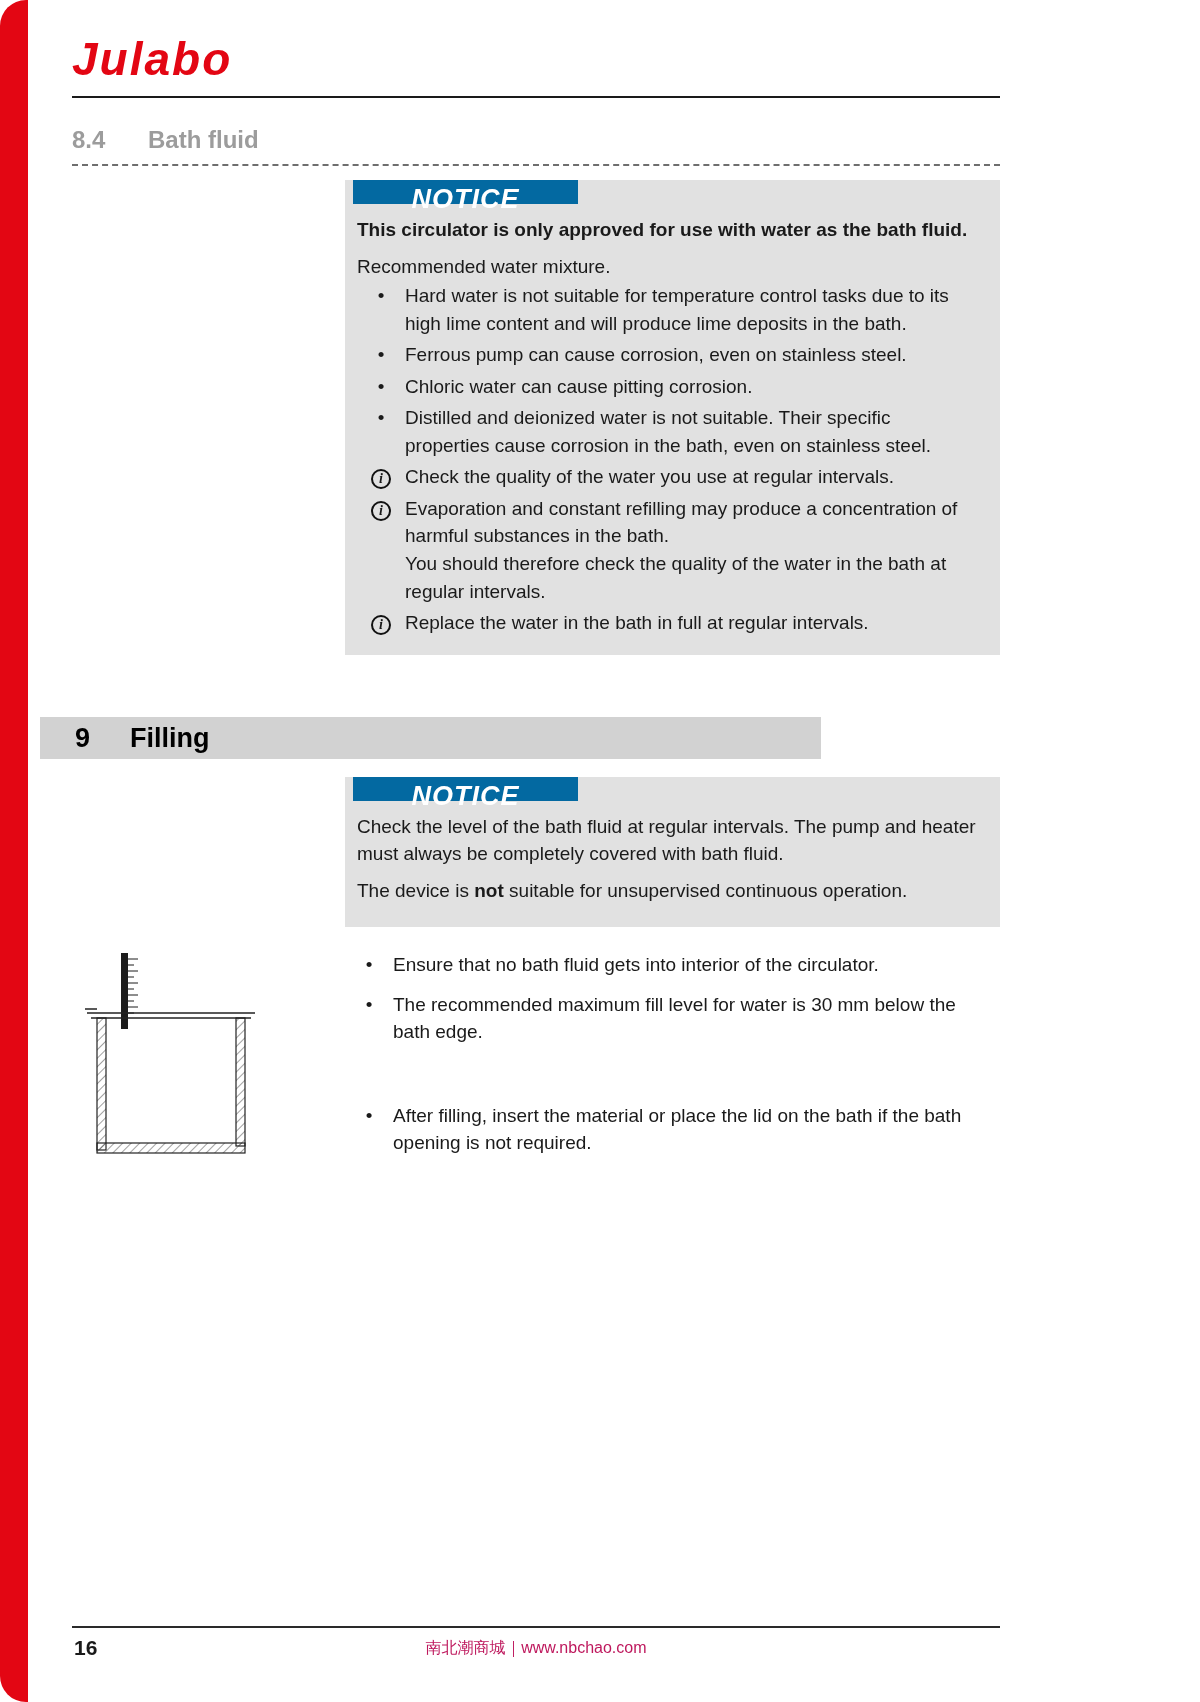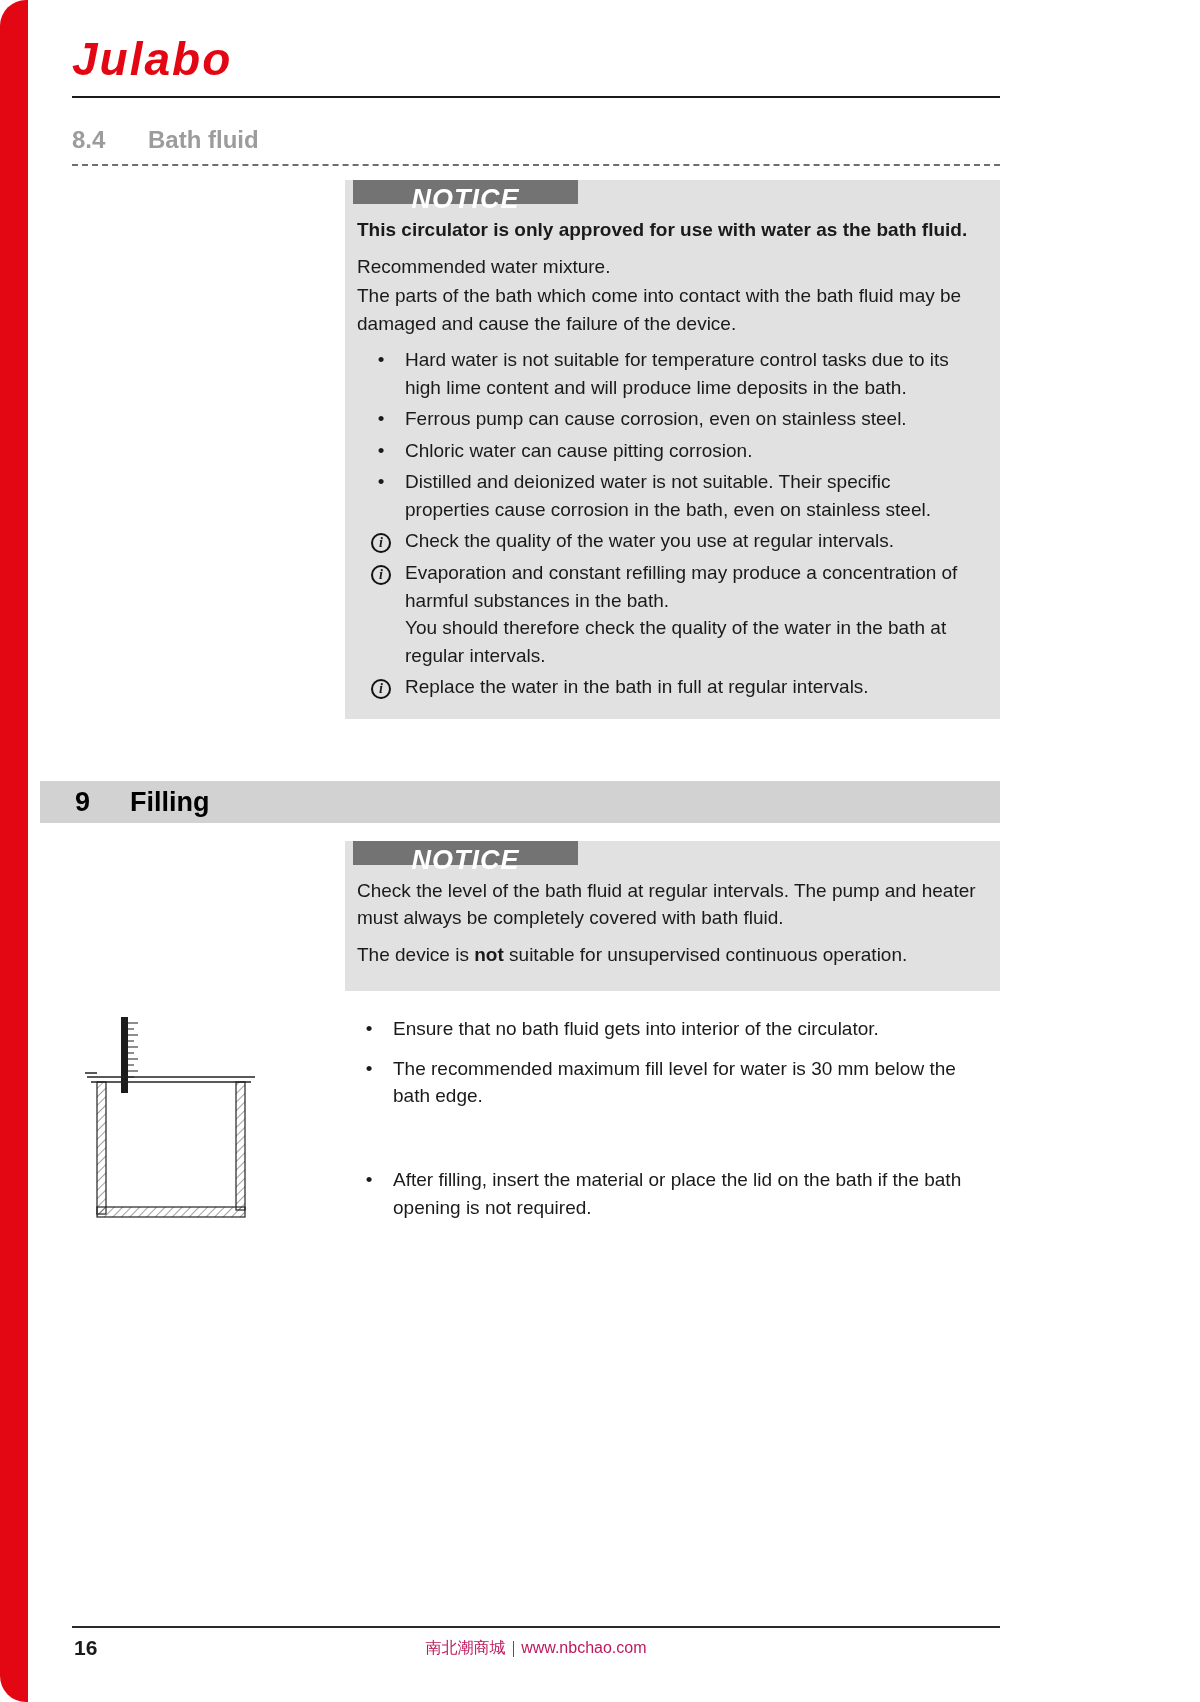--- a/index.html
+++ b/index.html
@@ -62,21 +62,21 @@
     margin-left: 273px;
     width: 655px;
     background: #e1e1e1;
     padding-bottom: 14px;
   }
   .notice-box.first { margin-top: 14px; }
   .notice-badge {
     margin: 12px 0 0 8px;
     width: 225px;
     height: 24px;
-    background: #737373;
+    background: #0369a1;
     color: #ffffff;
     font-weight: bold;
     font-style: italic;
     font-size: 27px;
     letter-spacing: 1px;
     text-align: center;
     line-height: 38px;
   }
   .notice-body {
     padding: 12px 16px 0 12px;
@@ -119,21 +119,21 @@
     font-size: 19px;
     line-height: 1.45;
     white-space: pre-line;
     padding-right: 6px;
   }
 
   
   .section-bar {
     margin-top: 62px;
     margin-left: -32px;
-    width: 960px;
+    width: 781px;
     height: 42px;
     background: #d2d2d2;
     font-weight: bold;
     font-size: 27px;
     line-height: 42px;
     color: #000;
     padding-left: 35px;
   }
   .section-bar .sec-num {
     display: inline-block;
@@ -199,21 +199,20 @@
 
     <div class="section-heading">
       <span class="sec-num">8.4</span><span>Bath fluid</span>
     </div>
 
     <div class="notice-box first">
       <div class="notice-badge">NOTICE</div>
       <div class="notice-body">
         <p class="bold">This circulator is only approved for use with water as the bath fluid.</p>
         <p class="tight">Recommended water mixture.</p>
-        <p>The parts of the bath which come into contact with the bath fluid may be damaged and cause the failure of the device.</p>
 
         <div class="row-item">
           <span class="marker-col bullet-glyph">•</span>
           <span class="row-text">Hard water is not suitable for temperature control tasks due to its high lime content and will produce lime deposits in the bath.</span>
         </div>
         <div class="row-item">
           <span class="marker-col bullet-glyph">•</span>
           <span class="row-text">Ferrous pump can cause corrosion, even on stainless steel.</span>
         </div>
         <div class="row-item">

